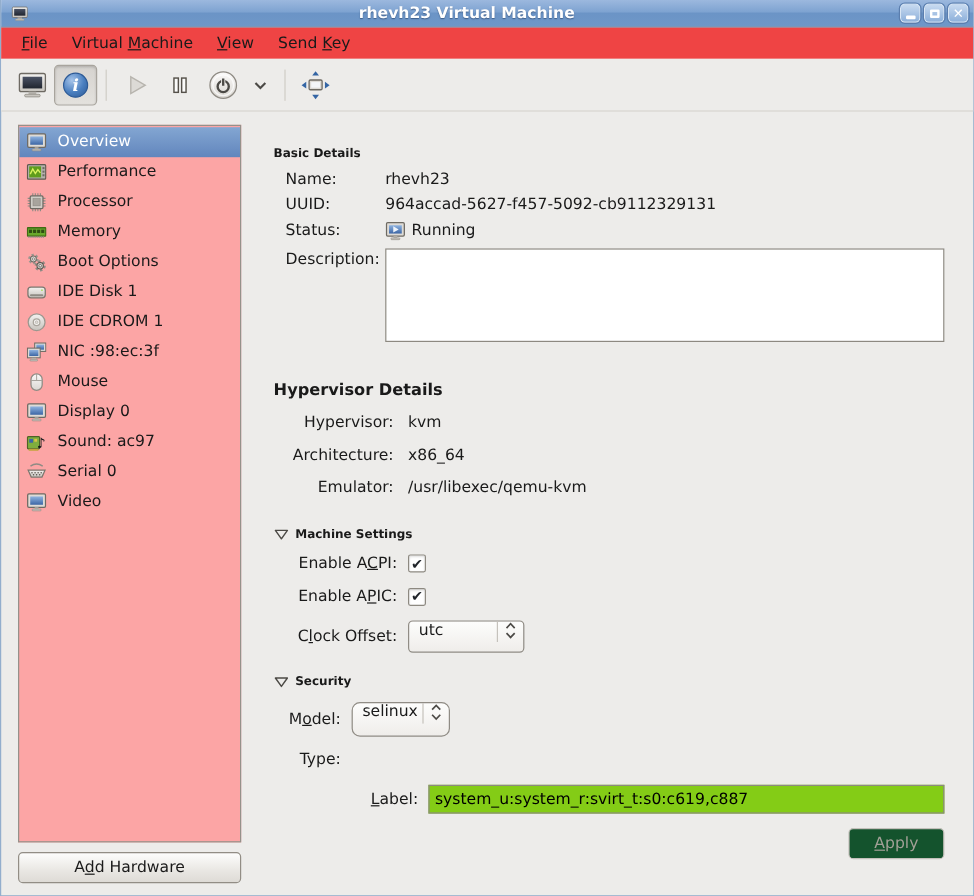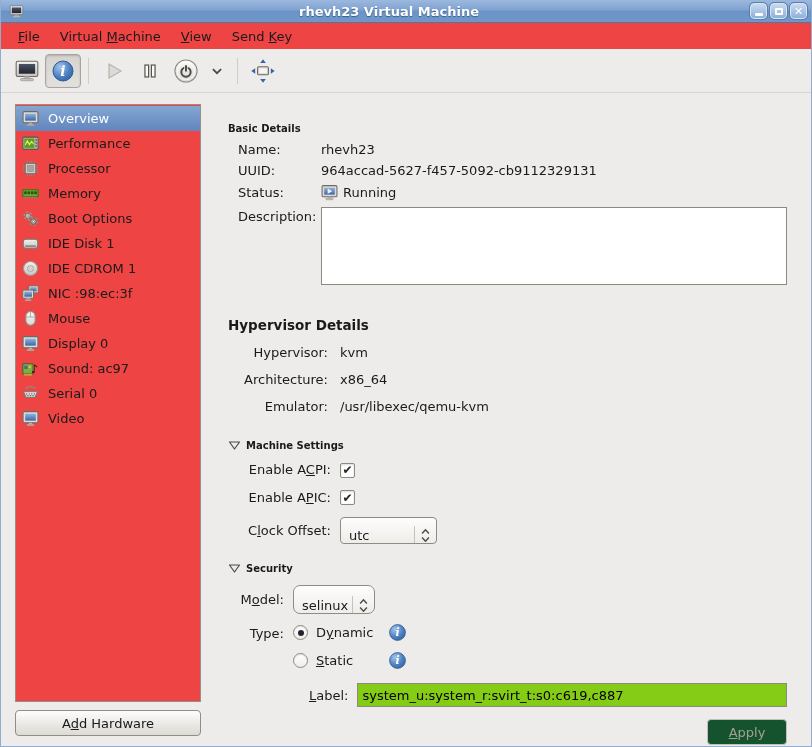--- a/index.html
+++ b/index.html
@@ -37,21 +37,21 @@
           border-radius:4px; border:1px solid transparent; }
   .tbtn.pressed { background:linear-gradient(#d6d3cf,#e3e1dd); border:1px solid #a8a49d;
                   box-shadow:inset 0 1px 2px rgba(0,0,0,.18); }
   .tbtn.narrow { width:26px; }
   .tsep { width:1px; height:26px; background:#cfccc6; margin:0 7px; }
 
   
   .content { flex:1; display:flex; padding:11px 16px 10px 14px; gap:20px; overflow:hidden; }
 
   .sidebar { width:186px; flex:0 0 186px; display:flex; flex-direction:column; }
-  .hw-list { flex:1; background:#ef4444; border:1px solid #95918a; overflow:hidden; padding-top:1px; }
+  .hw-list { flex:1; background:#fca5a5; border:1px solid #95918a; overflow:hidden; padding-top:1px; }
   .hw-row { height:25px; display:flex; align-items:center; gap:9px; padding-left:6px; color:#1a1a1a; }
   .hw-row.on { background:linear-gradient(#83a6d2,#6286bd); color:#fff; }
   .hw-ic { width:17px; height:17px; flex:0 0 17px; }
   .hw-label { white-space:nowrap; }
 
   .gtk-btn { height:26px; border-radius:4px; border:1px solid #928d85;
              background:linear-gradient(#fdfdfc,#e9e7e3 60%,#dedbd6);
              font-family:inherit; font-size:13px; color:#1a1a1a;
              display:flex; align-items:center; justify-content:center; }
   .add-hw { margin-top:8px; width:100%; }
@@ -78,21 +78,21 @@
              row-gap:12px; align-items:center; }
   .ms-grid .lbl { text-align:right; white-space:nowrap; }
 
   .head-sec { margin-top:18px; }
   .sec-grid { margin:10px 0 0 10px; display:grid; grid-template-columns:46px auto; column-gap:9px;
               row-gap:9px; align-items:center; }
   .sec-grid .lbl { text-align:right; white-space:nowrap; }
   .sec-grid .tlbl { align-self:start; padding-top:3px; }
 
   .combo { height:27px; background:linear-gradient(#fdfdfc,#efedea); border:1px solid #908c85;
-           border-radius:4px; display:flex; align-items:flex-end; }
+           border-radius:4px; display:flex; align-items:flex-start; }
   .combo-text { flex:1; padding-left:8px; }
   .combo-sep { width:1px; height:17px; background:#c5c2bc; }
   .combo-arrows { width:11px; height:15px; margin:0 5px; }
   .combo.model { height:29px; }
 
   .checkbox { width:15px; height:15px; background:#fff; border:1px solid #8d8981; border-radius:2px;
               display:inline-flex; align-items:center; justify-content:center;
               box-shadow:inset 0 1px 2px rgba(0,0,0,.15); }
   .checkbox.on::after { content:"✔"; font-size:12px; line-height:1; color:#20242a; }
 
@@ -505,40 +505,20 @@
         <span>
           <span class="combo model" style="width:82px;border-radius:7px;">
             <span class="combo-text">selinux</span>
             <span class="combo-sep"></span>
             <svg class="combo-arrows">
                 <use href="#sym-spin"></use>
               </svg>
           </span>
         </span>
         <span class="lbl tlbl">Type:</span>
-        <span class="radio-col">
-          <span class="radio-row">
-            <span class="radio on"></span>
-            <span class="radio-label"><span>D</span><u>y</u><span>namic</span></span>
-            <span class="info-dot">
-                <svg width="19" height="19">
-                  <use href="#sym-info"></use>
-                </svg>
-              </span>
-          </span>
-          <span class="radio-row">
-            <span class="radio"></span>
-            <span class="radio-label"><span></span><u>S</u><span>tatic</span></span>
-            <span class="info-dot">
-                <svg width="19" height="19">
-                  <use href="#sym-info"></use>
-                </svg>
-              </span>
-          </span>
-        </span>
       </div>
 
       <div class="label-row">
         <span><span></span><u>L</u><span>abel:</span></span>
         <input class="label-input" type="text" value="system_u:system_r:svirt_t:s0:c619,c887" style="">
       </div>
 
       <div class="apply-row">
         <button class="gtk-btn disabled apply-btn">
             <span><span></span><u>A</u><span>pply</span></span>

